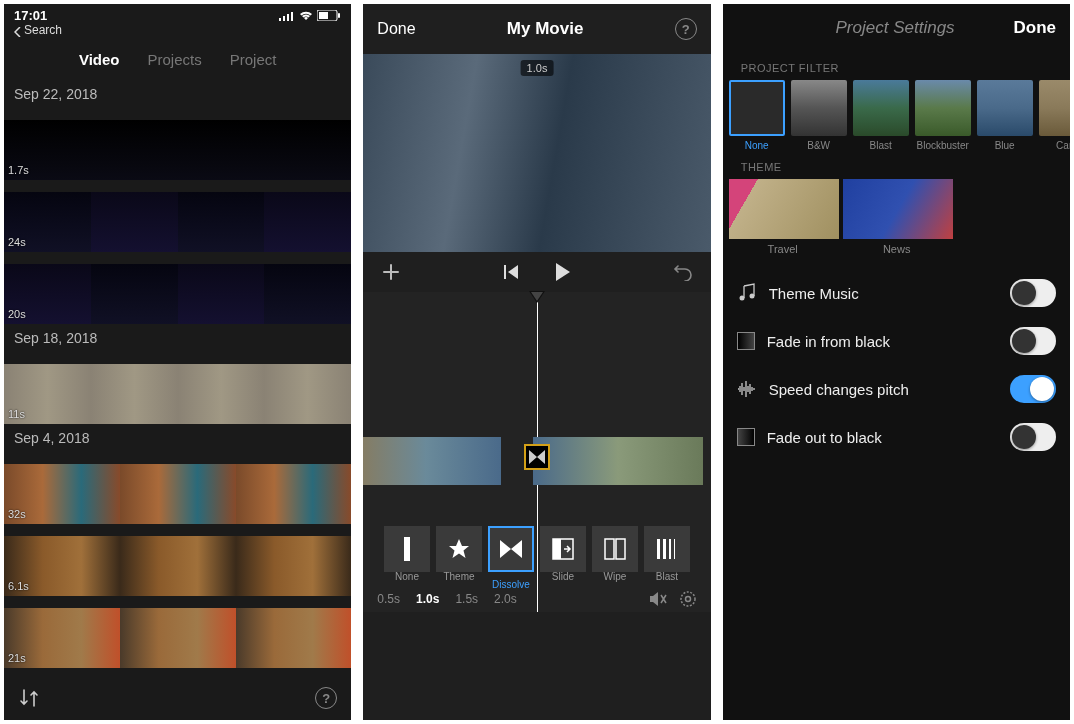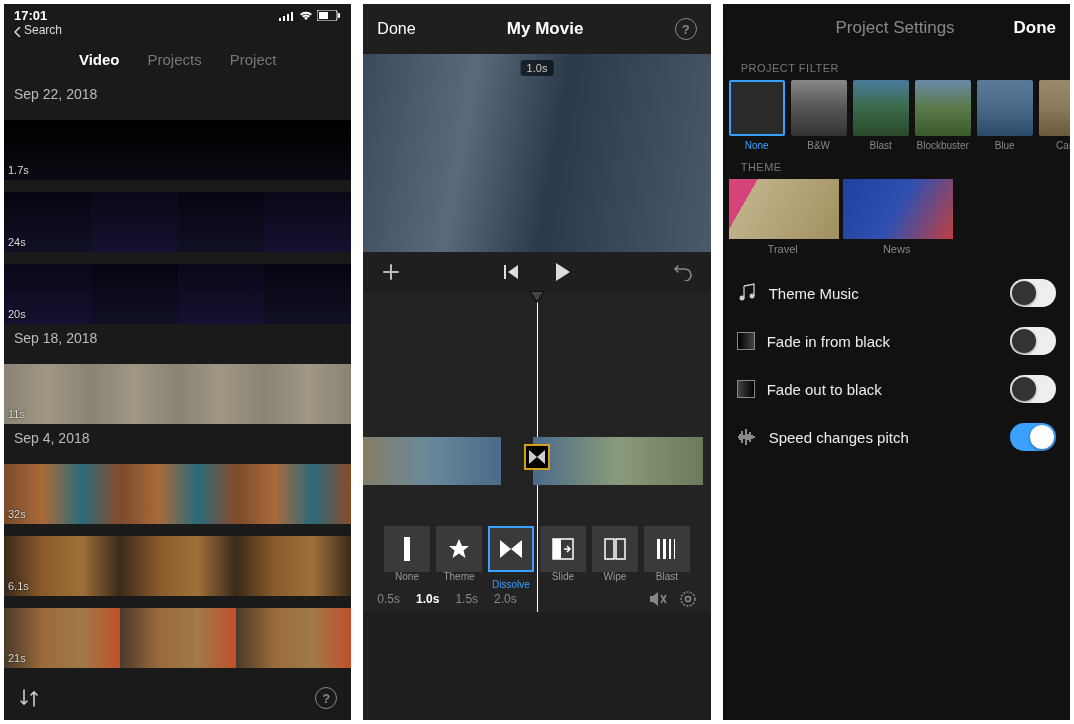--- a/index.html
+++ b/index.html
@@ -175,21 +175,21 @@
     font-size:12px; color:#888;
   }
   .dur-row .d { margin-right:16px; }
   .dur-row .d.active { color:#fff; font-weight:600; }
   .dur-row .spacer { flex:1; }
   
   .s3-top {
     display:flex; justify-content:space-between; align-items:center;
     padding:14px 14px;
   }
-  .s3-top .title { color:#888; font-size:17px; flex:1; text-align:center; }
+  .s3-top .title { color:#888; font-size:17px; flex:1; text-align:center;font-style:italic; }
   .s3-top .done { color:#fff; font-size:17px; font-weight:600; }
   .section-label {
     color:#777; font-size:11px; letter-spacing:0.5px;
     padding:10px 10px 6px 18px;
   }
   .filter-row {
     display:flex; gap:6px; padding:0 6px; overflow:hidden;
   }
   .filter-item { width:56px; text-align:center; }
   .filter-thumb {
@@ -490,26 +490,26 @@
     <span class="spacer"></span>
     <div class="toggle off"></div>
   </div>
   <div class="toggle-row">
     <div class="fade-icon"></div>
     <span>Fade in from black</span>
     <span class="spacer"></span>
     <div class="toggle off"></div>
   </div>
   <div class="toggle-row">
-    <div class="fade-icon out"></div>
-    <span>Fade out to black</span>
-    <span class="spacer"></span>
-    <div class="toggle off"></div>
-  </div>
-  <div class="toggle-row">
     <svg width="20" height="16" viewBox="0 0 20 16">
         <path d="M1 8 h1 M3 5 v6 M5 2 v12 M7 6 v4 M9 0 v16 M11 5 v6 M13 3 v10 M15 6 v4 M17 7 v2 M19 8 h0" stroke="#ccc" stroke-width="1.3"></path>
       </svg>
     <span>Speed changes pitch</span>
     <span class="spacer"></span>
     <div class="toggle on"></div>
   </div>
+  <div class="toggle-row">
+    <div class="fade-icon out"></div>
+    <span>Fade out to black</span>
+    <span class="spacer"></span>
+    <div class="toggle off"></div>
+  </div>
 </div>
 
 </body></html>

